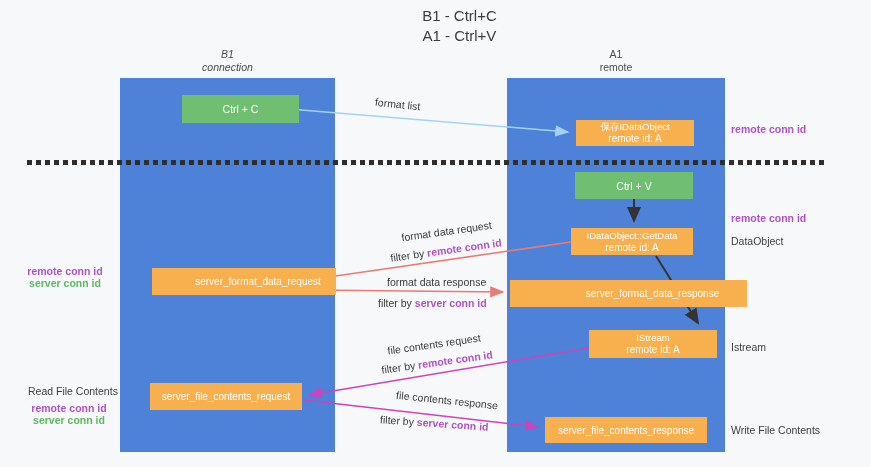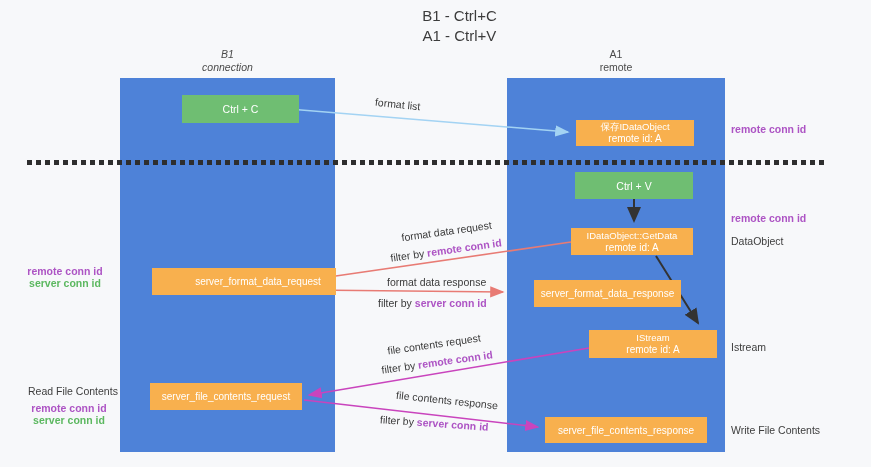--- a/index.html
+++ b/index.html
@@ -88,21 +88,21 @@
     <div class="l1">保存IDataObject</div>
     <div class="l2">remote id: A</div>
   </div>
   <div class="box green key" style="left:575px;top:172px;width:118px;height:27px;">
     <span>Ctrl + V</span>
   </div>
   <div class="box orange" style="left:571px;top:228px;width:122px;height:27px;">
     <div class="l1">IDataObject::GetData</div>
     <div class="l2">remote id: A</div>
   </div>
-  <div class="box orange single" style="left:534px;top:280px;width:147px;height:27px;">
+  <div class="box orange single" style="left:510px;top:280px;width:189px;height:27px;padding-left:48px;">
     <span>server_format_data_response</span>
   </div>
   <div class="box orange" style="left:589px;top:330px;width:128px;height:28px;">
     <div class="l1">IStream</div>
     <div class="l2">remote id: A</div>
   </div>
   <div class="box orange single" style="left:545px;top:417px;width:162px;height:26px;">
     <span>server_file_contents_response</span>
   </div>
 

